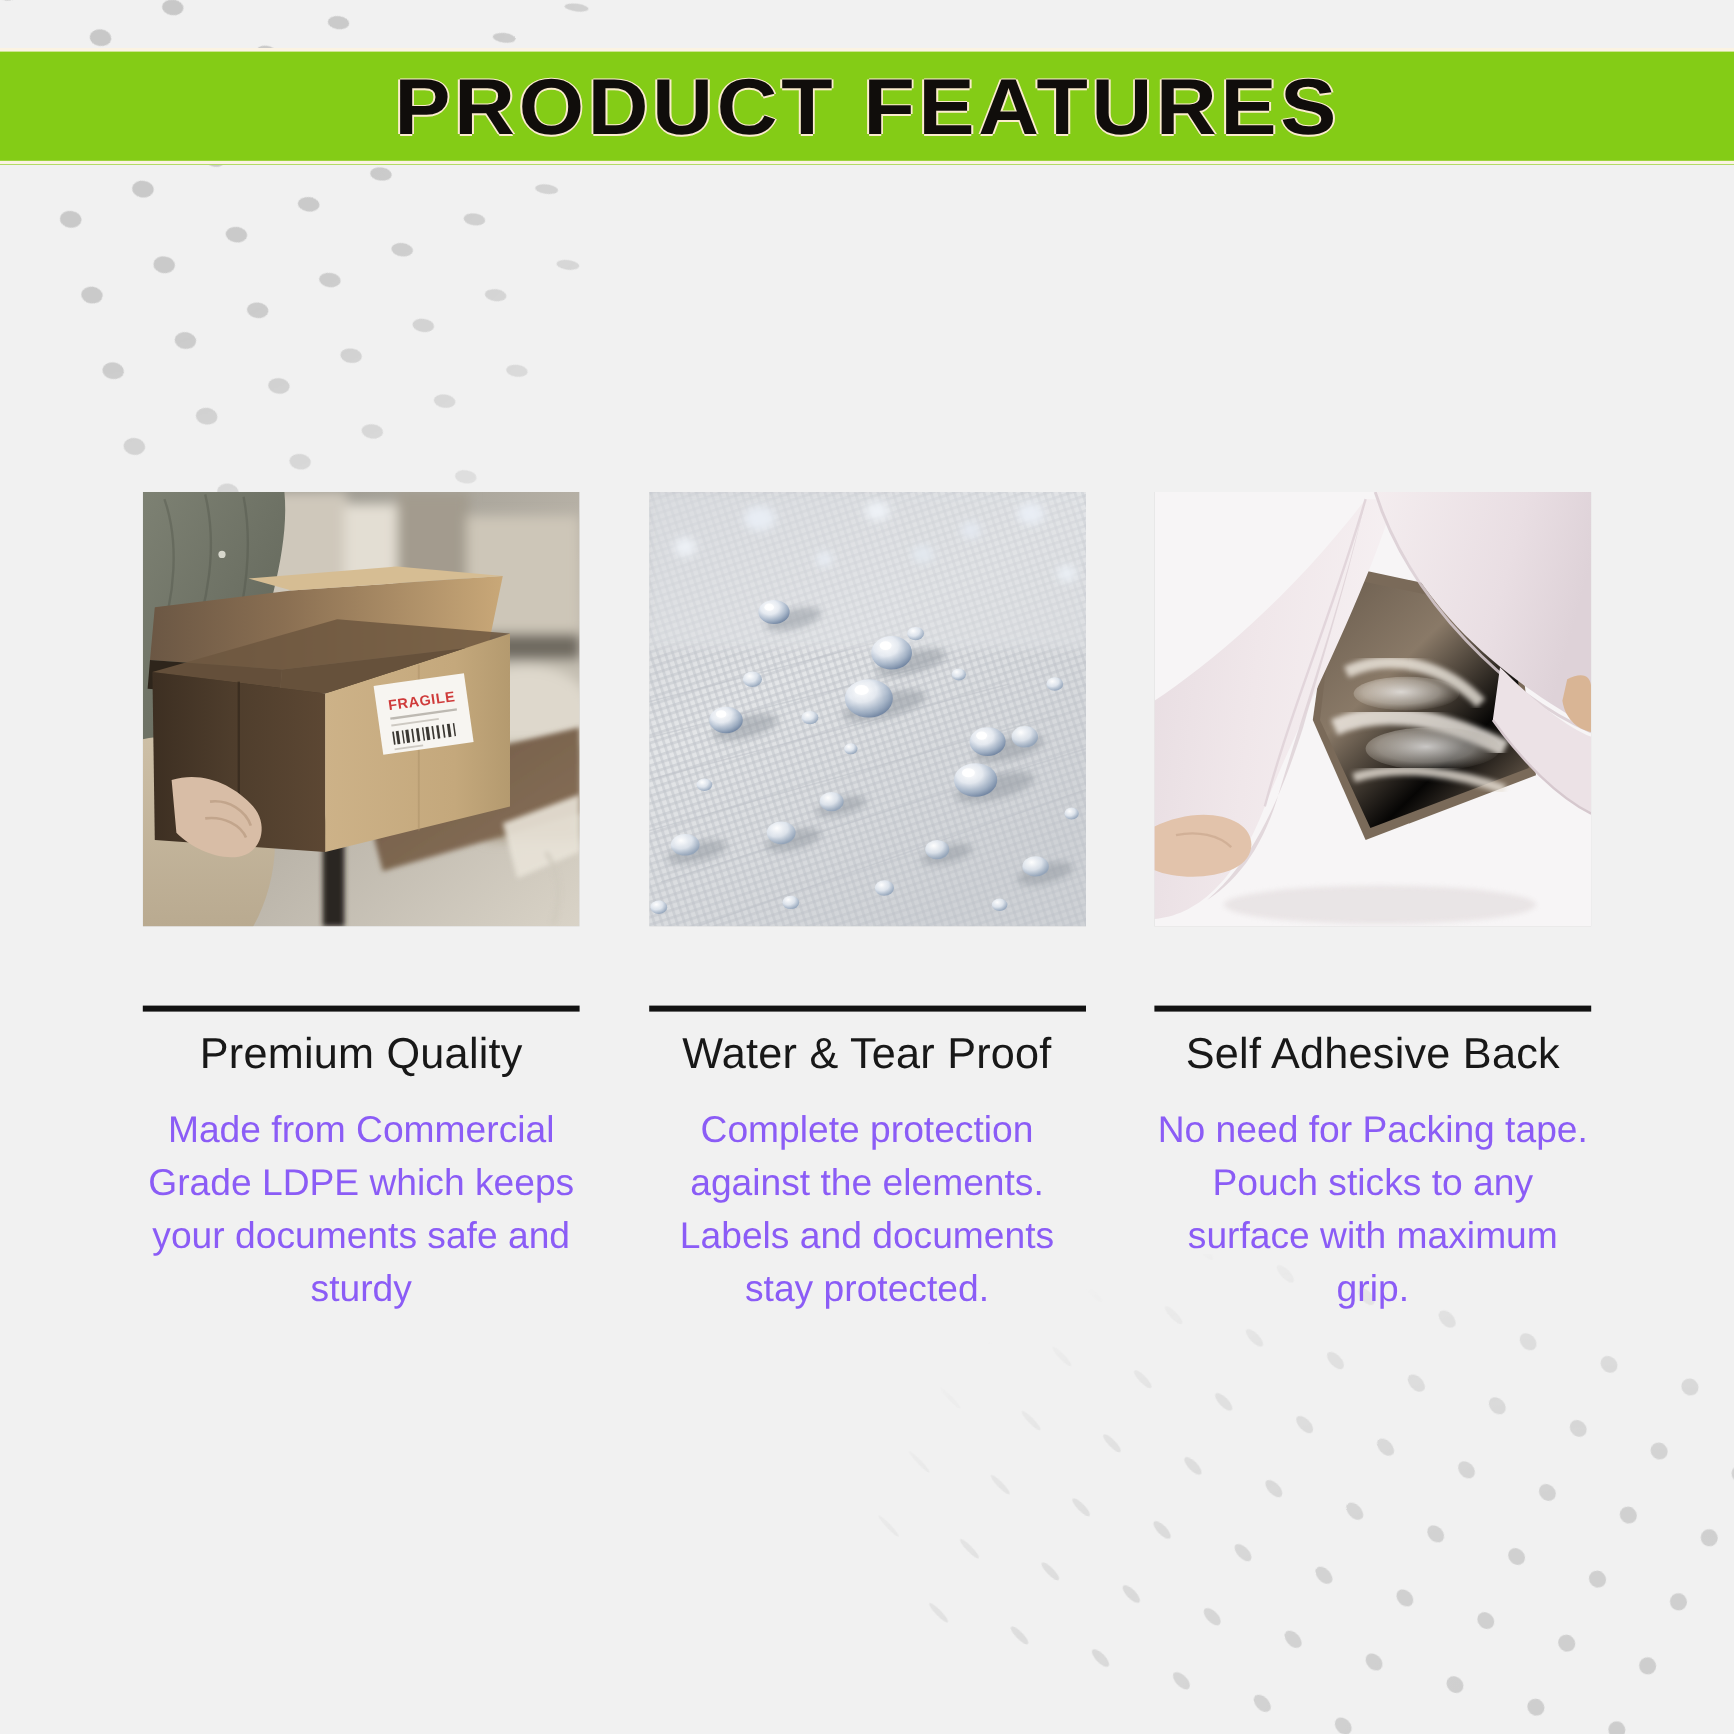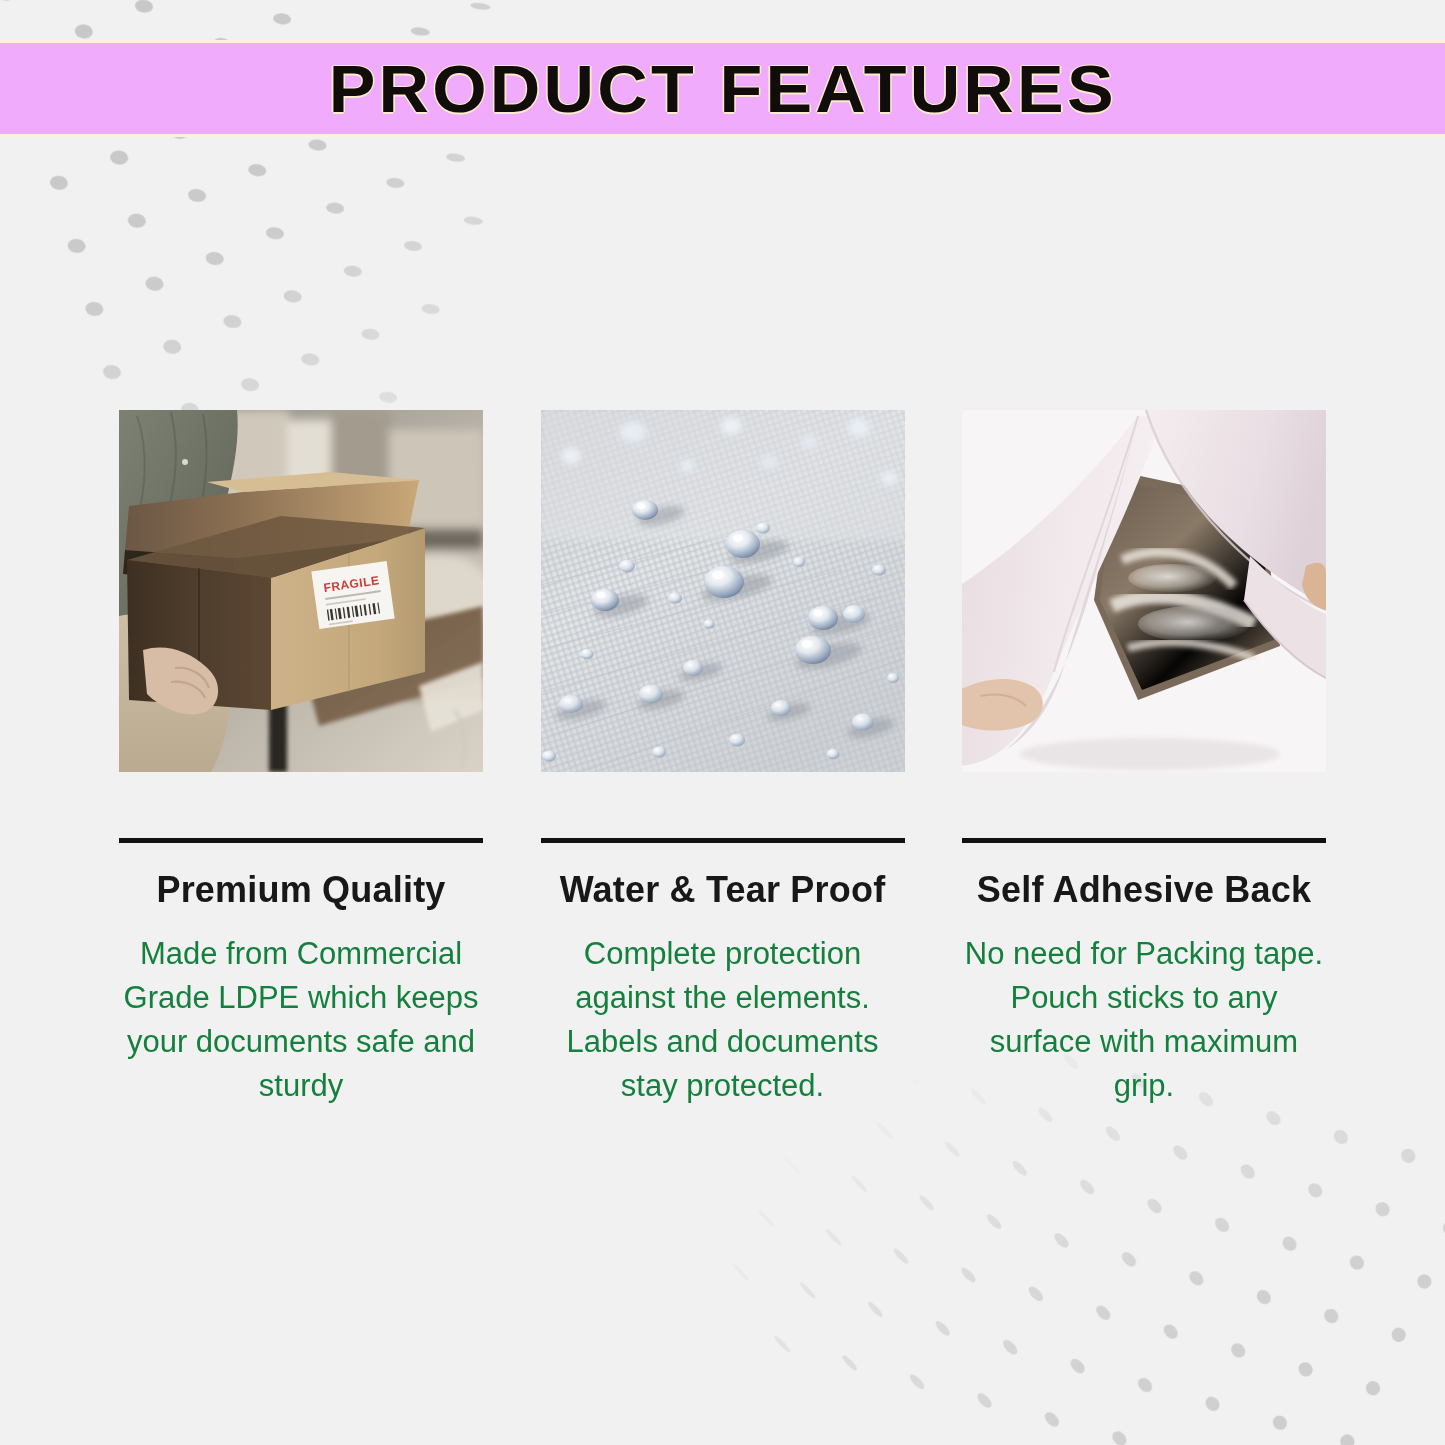--- a/index.html
+++ b/index.html
@@ -34,21 +34,21 @@
   .halftone-tl { left: -30px; top: -10px; }
   .halftone-br { right: -20px; bottom: -20px; }
 
   
   .banner {
     position: absolute;
     left: 0;
     top: 40px;
     width: 1445px;
     height: 97px;
-    background: #f0abfc;
+    background: #84cc16;
     border-top: 3px solid #fbf3e2;
     border-bottom: 3px solid #fbf3e2;
     box-sizing: border-box;
     display: flex;
     align-items: center;
     justify-content: center;
     z-index: 5;
   }
   .banner-title {
     font-family: "Liberation Sans Narrow", "Liberation Sans", sans-serif;
@@ -95,35 +95,35 @@
 
   .feature-divider {
     width: 364px;
     height: 5px;
     background: #121212;
     margin-top: 66px;
   }
 
   .feature-title {
     font-family: "Liberation Sans Narrow", "Liberation Sans", sans-serif;
-    font-weight: bold;
+    font-weight: normal;
     font-size: 36px;
     color: #181818;
-    margin: 27px 0 0 0;
+    margin: 15px 0 0 0;
     line-height: 1.1;
     text-align: center;
     white-space: nowrap;
     letter-spacing: 0.2px;
   }
 
   .feature-desc {
     font-family: "Liberation Sans", sans-serif;
     font-weight: 400;
     font-size: 31px;
-    color: #15803d;
+    color: #8b5cf6;
     line-height: 1.42;
     text-align: center;
     margin: 22px 0 0 0;
     width: 372px;
   }
 </style>
 </head>
 <body>
 
 <div class="page">

